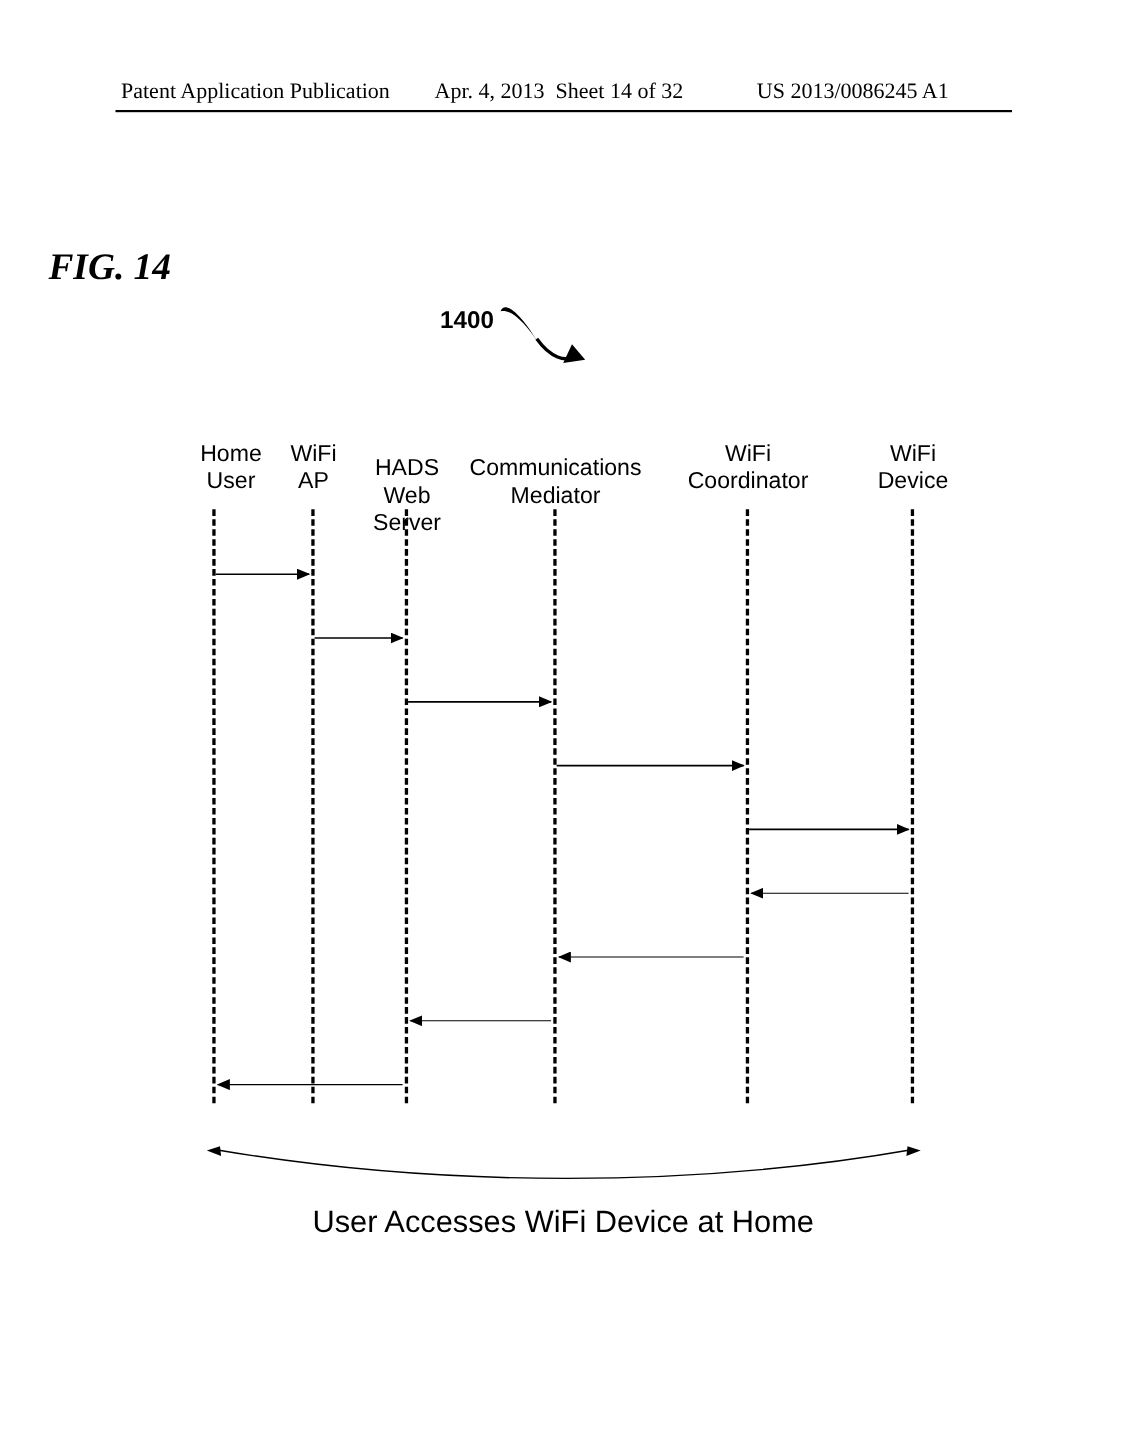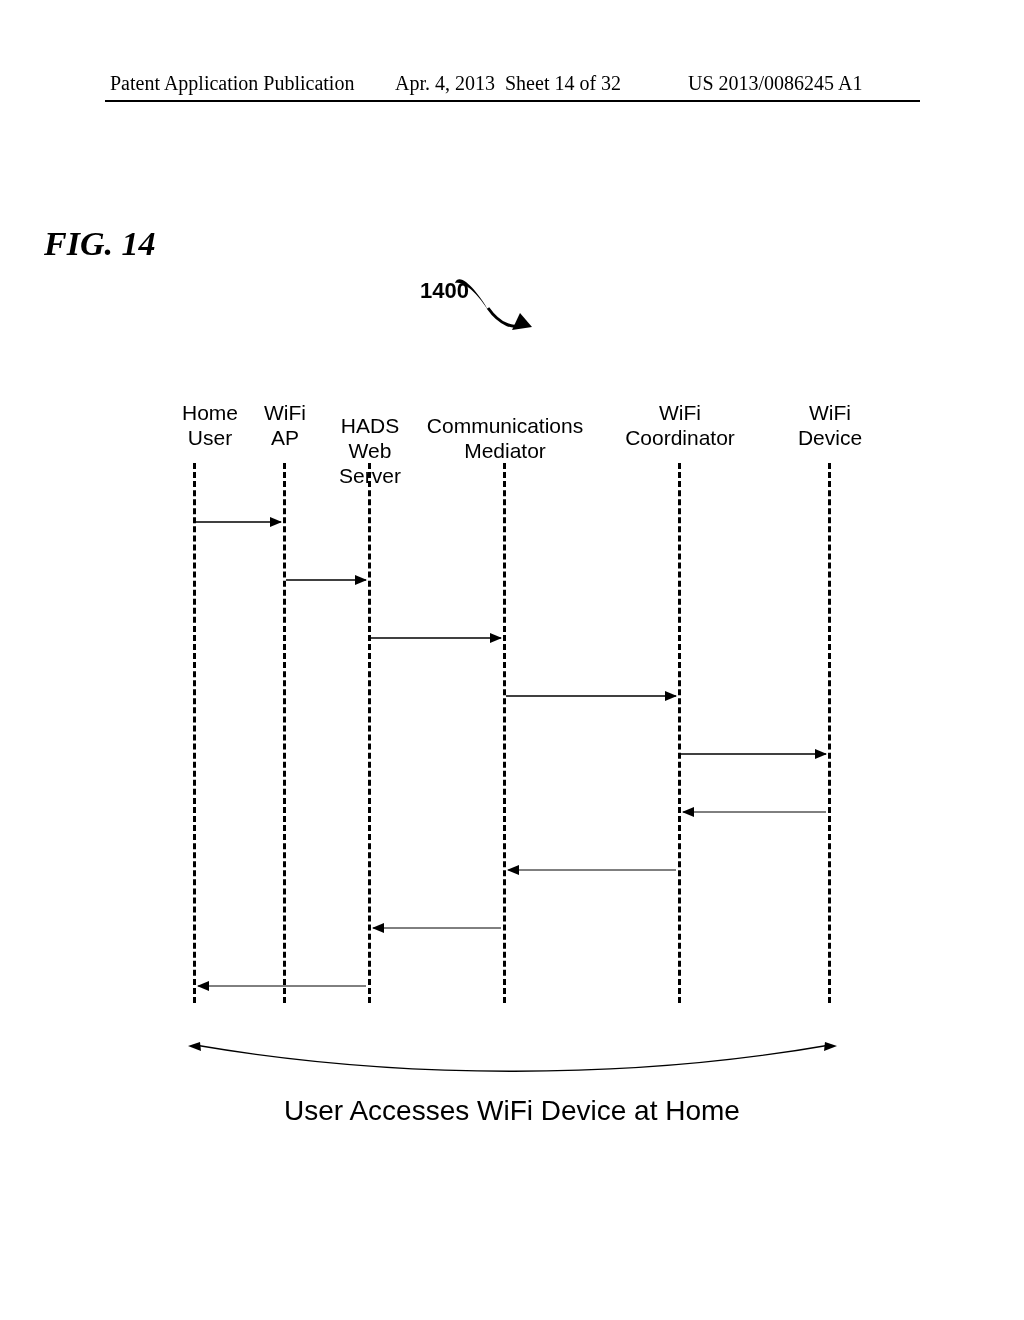--- a/index.html
+++ b/index.html
@@ -47,21 +47,21 @@
     width: 900px;
     text-align: left;
     font-size: 34px;
     font-style: italic;
     font-weight: bold;
     margin-left: 44px;
   }
   .ref-num {
     position: absolute;
     top: 278px;
-    left: 420px;
+    left: 400px;
     font-family: Arial, sans-serif;
     font-weight: bold;
     font-size: 22px;
   }
   .ref-arrow {
     position: absolute;
     top: 275px;
     left: 450px;
     width: 90px;
     height: 70px;

